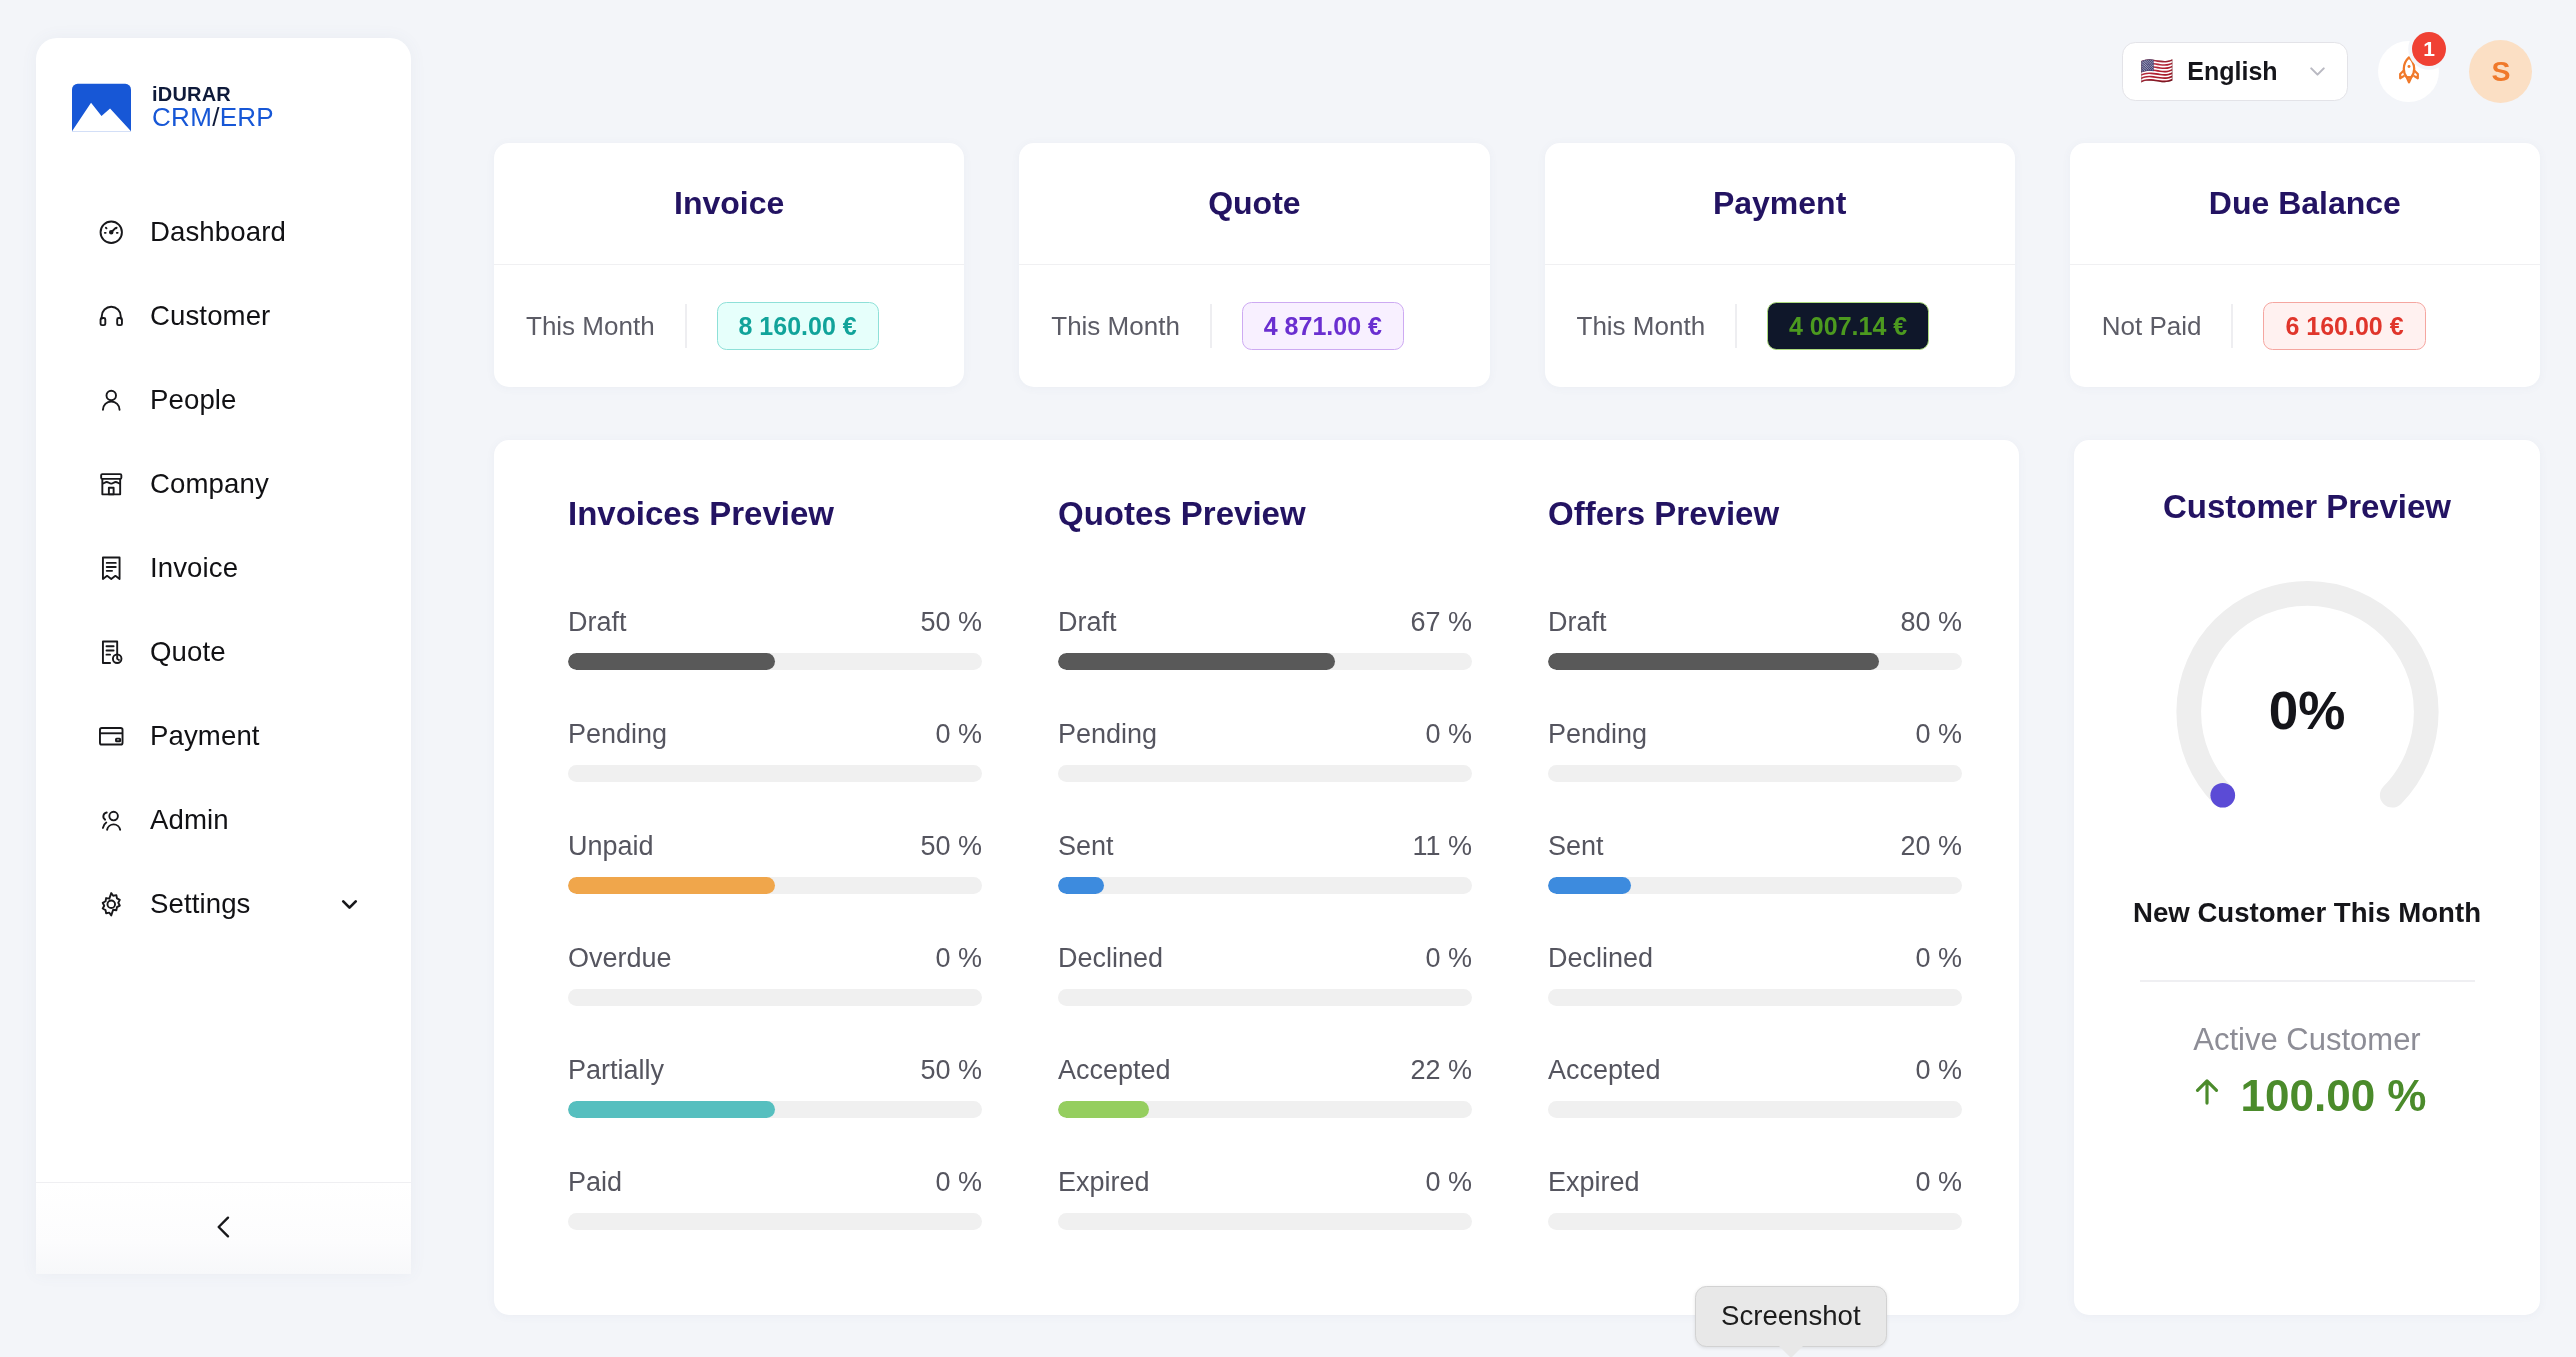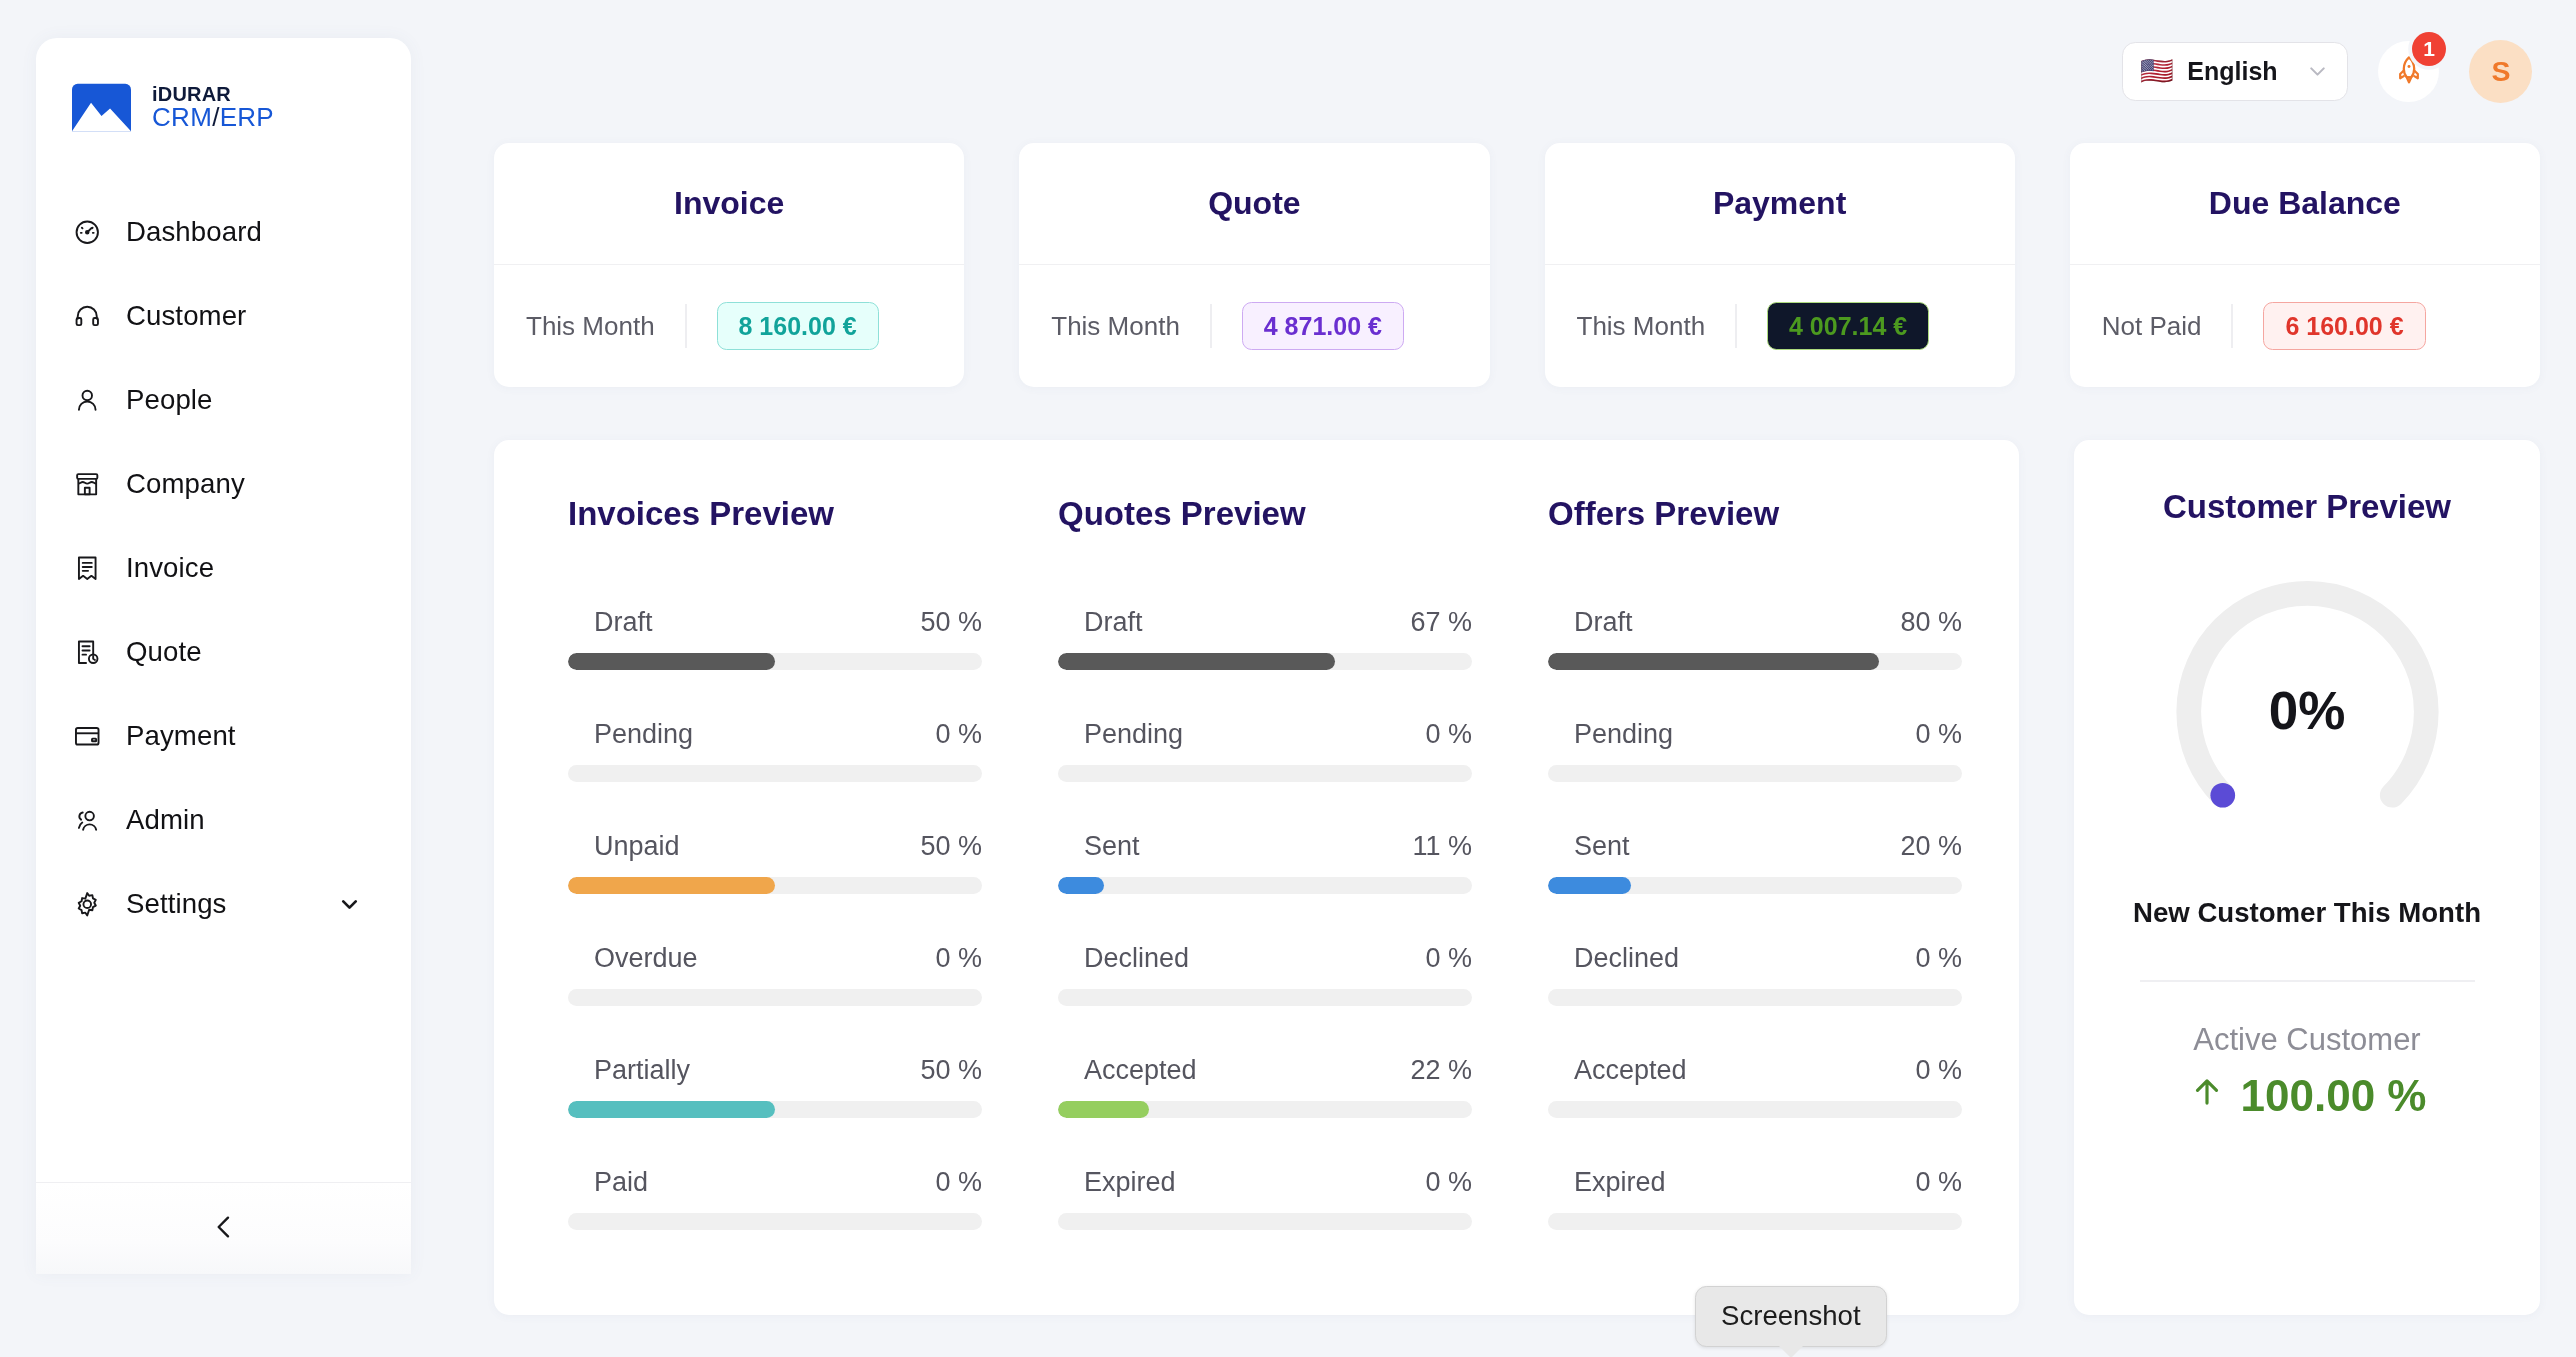--- a/index.html
+++ b/index.html
@@ -32,21 +32,21 @@
   }
   .logo-bottom {
     font-size: 26px; font-weight: 400; letter-spacing: 0.3px;
     color: #1757d6;
   }
   .logo-bottom .sep { color: #0e1a3a; }
 
   .nav { margin-top: 53px; }
   .nav-item {
     display: flex; align-items: center; gap: 23px;
-    height: 84px; padding-left: 35px;
+    height: 84px; padding-left: 59px;
     cursor: pointer;
     position: relative;
   }
   .nav-item .ic { width: 32px; height: 32px; flex: 0 0 32px; color: #18181b; display: flex; align-items: center; justify-content: center;}
   .nav-item .lbl {
     font-size: 27.6px; font-weight: 500; color: #111114;
     letter-spacing: 0.1px; white-space: nowrap;
   }
   .nav-item .chev { margin-left: auto; margin-right: 49px; color: #111; display:flex;}
   .sidebar-divider {
@@ -138,21 +138,20 @@
   .preview-col { flex: 1; min-width: 0; }
   .col-title {
     font-size: 33px; font-weight: 600; color: #231362;
     margin-bottom: 74px; white-space: nowrap;
   }
   .bar-row { margin-bottom: 49px; }
   .bar-row:last-child { margin-bottom: 0; }
   .bar-head {
     display: flex; justify-content: space-between; align-items: baseline;
     margin-bottom: 15px;
-    margin-left: 26px;
   }
   .bar-name { font-size: 27px; color: #55555f; }
   .bar-pct { font-size: 27px; color: #55555f; }
   .bar-track {
     height: 17px; border-radius: 8.6px; background: #f0f0f0; overflow: hidden;
   }
   .bar-fill { height: 100%; border-radius: 8.6px; }
 
   .customer-panel {
     flex: 0 0 466px; background: #fff; border-radius: 15px;

